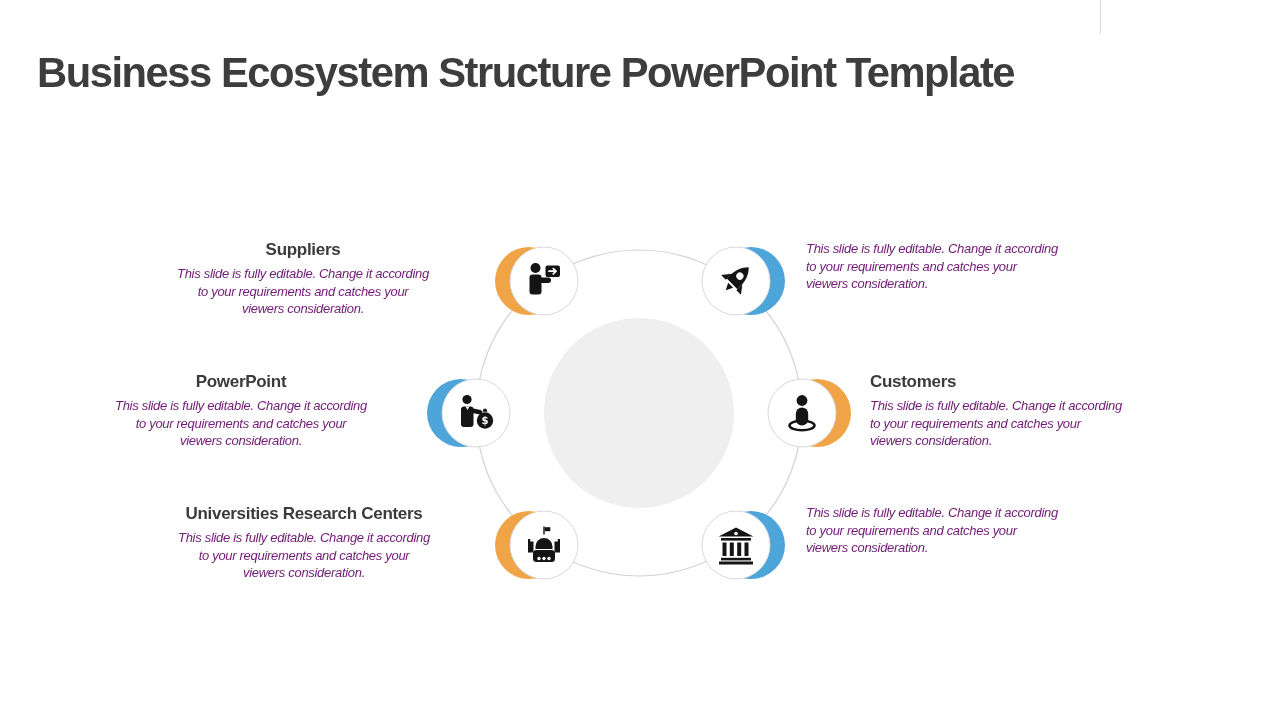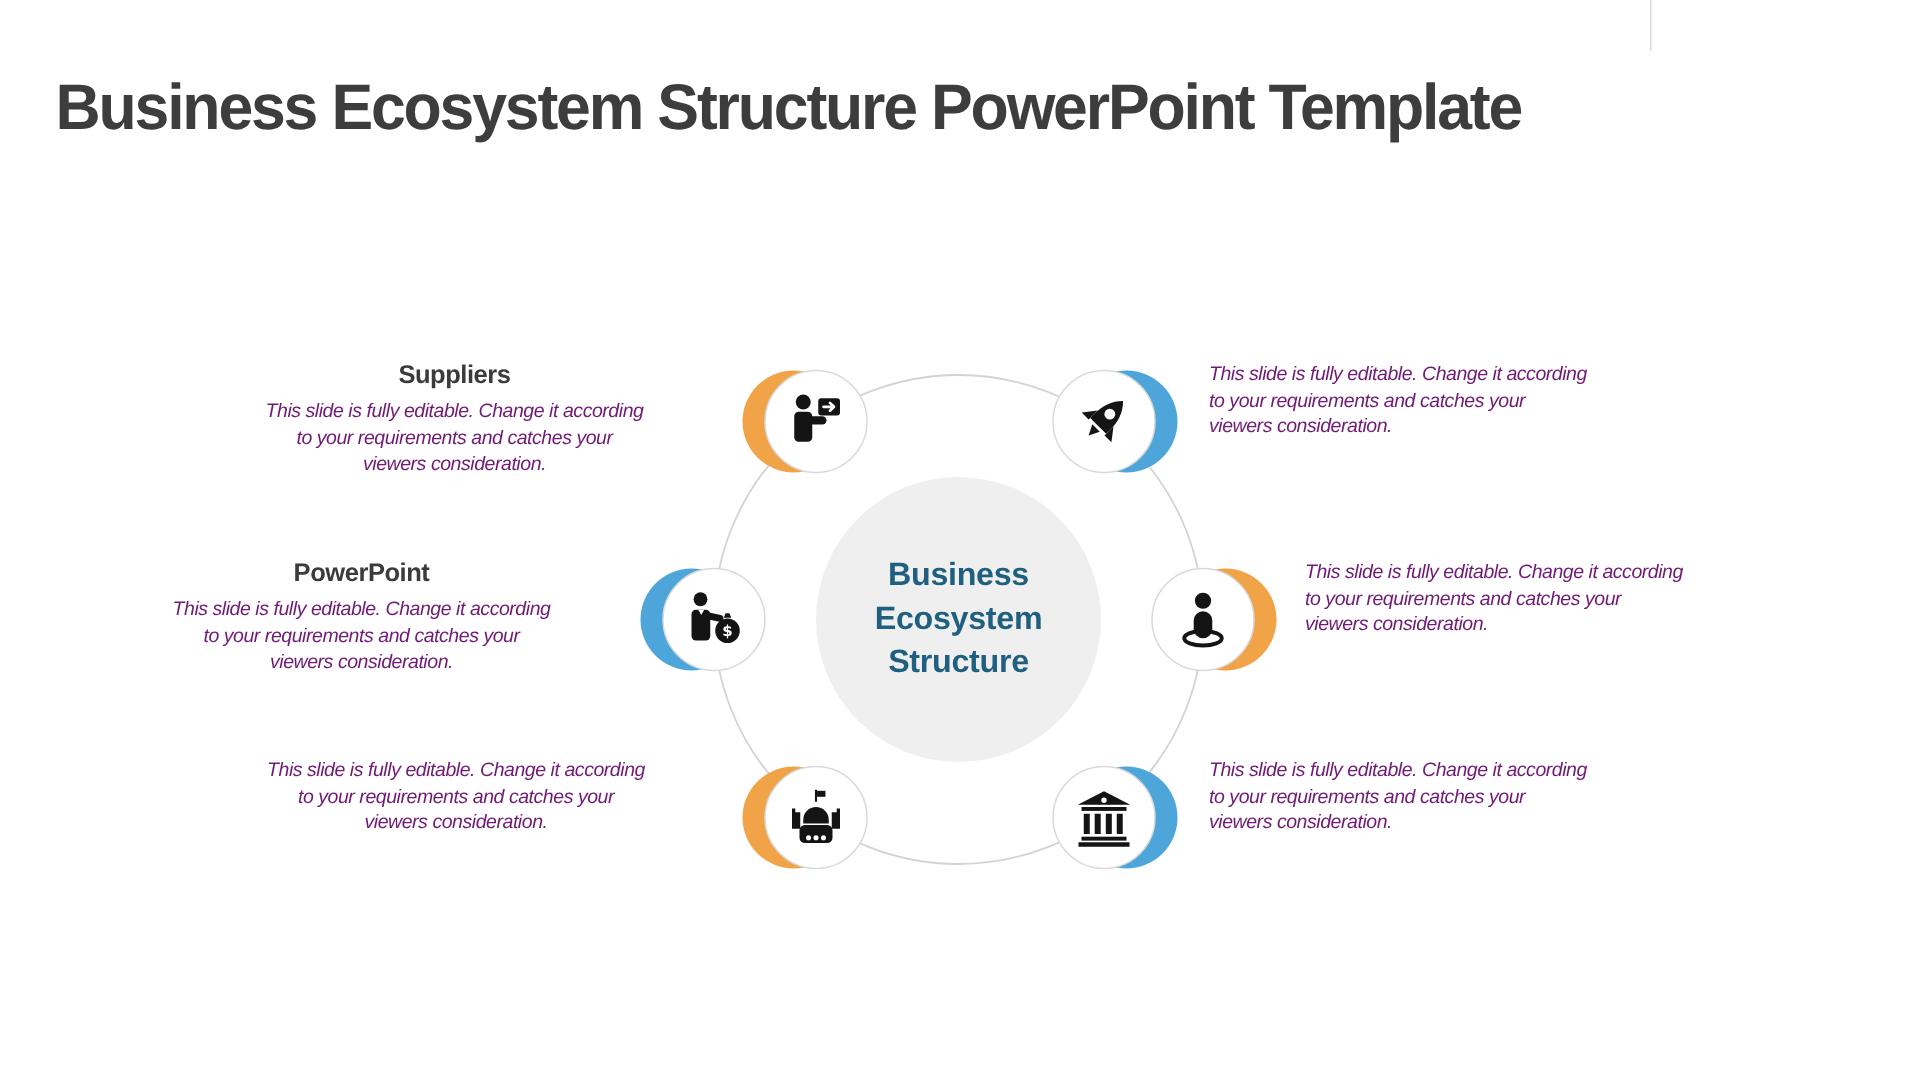--- a/index.html
+++ b/index.html
@@ -129,23 +129,20 @@
         <rect x="6.5" y="17.5" width="4" height="13.5"></rect>
         <rect x="13.8" y="17.5" width="4" height="13.5"></rect>
         <rect x="21.2" y="17.5" width="4" height="13.5"></rect>
         <rect x="28.5" y="17.5" width="4" height="13.5"></rect>
         <rect x="5" y="32.8" width="30" height="2.6"></rect>
         <rect x="3" y="36.5" width="34" height="3"></rect>
       </g>
     </g>
   </svg>
 
-  <div class="center-label">Business
-Ecosystem
-Structure</div>
 
   <div class="node-text align-right blk-suppliers">
     <h2>Suppliers</h2>
     <p>This slide is fully editable. Change it according
 to your requirements and catches your
 viewers consideration.</p>
   </div>
 
   <div class="node-text align-left blk-startups">
     <p>This slide is fully editable. Change it according
@@ -154,26 +151,28 @@
   </div>
 
   <div class="node-text align-right blk-investors">
     <h2>PowerPoint</h2>
     <p>This slide is fully editable. Change it according
 to your requirements and catches your
 viewers consideration.</p>
   </div>
 
   <div class="node-text align-left blk-customers">
+    <h2>Customers</h2>
     <p>This slide is fully editable. Change it according
 to your requirements and catches your
 viewers consideration.</p>
   </div>
 
   <div class="node-text align-right blk-universities">
+    <h2>Universities Research Centers</h2>
     <p>This slide is fully editable. Change it according
 to your requirements and catches your
 viewers consideration.</p>
   </div>
 
   <div class="node-text align-left blk-public">
     <p>This slide is fully editable. Change it according
 to your requirements and catches your
 viewers consideration.</p>
   </div>

